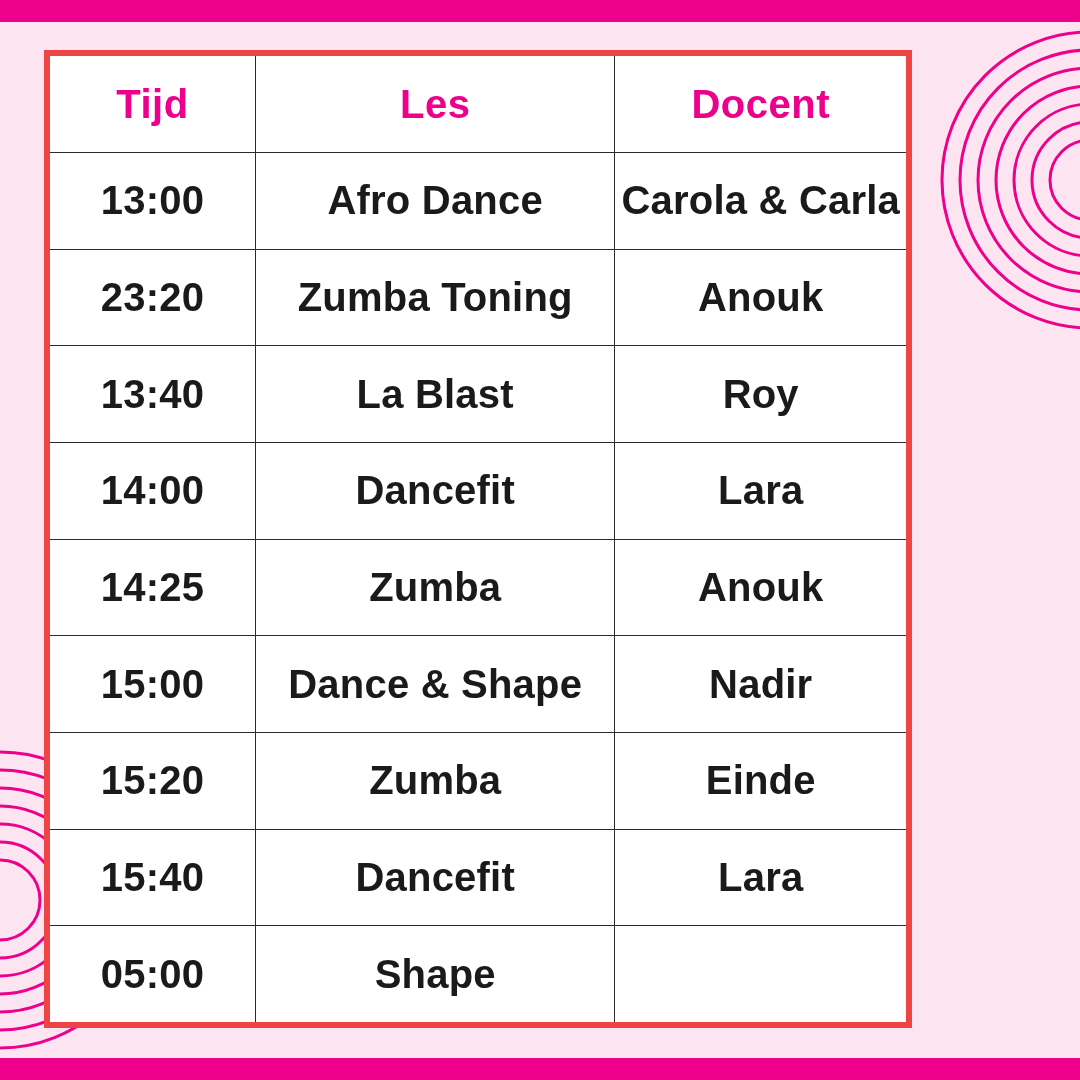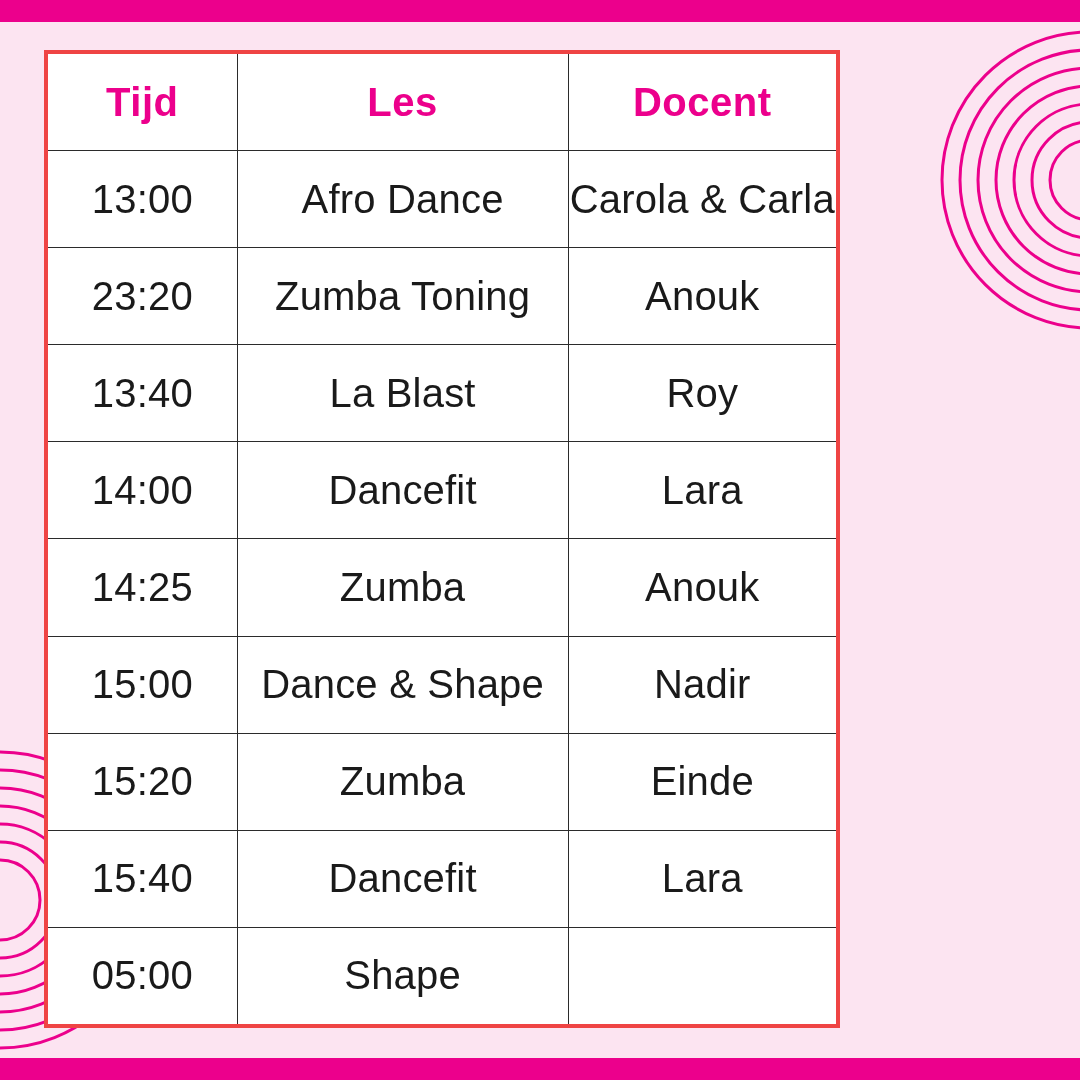--- a/index.html
+++ b/index.html
@@ -47,24 +47,24 @@
   }
   .rings-bl {
     bottom: 30px;
     left: -110px;
   }
 
   .table-wrap {
     position: absolute;
     left: 44px;
     top: 50px;
-    width: 796px;
+    width: 868px;
     height: 978px;
     background: #ffffff;
-    border: 4px solid #ef4444;
+    border: 6px solid #ef4444;
     box-sizing: border-box;
   }
 
   table.schedule {
     width: 100%;
     height: 100%;
     border-collapse: collapse;
     table-layout: fixed;
   }
 
@@ -86,21 +86,21 @@
     color: #ec008c;
     font-size: 40px;
     font-weight: bold;
     letter-spacing: 0.5px;
   }
 
   table.schedule tbody td {
     height: 89px;
     color: #1a1a1a;
     font-size: 40px;
-    font-weight: 400;
+    font-weight: 700;
     letter-spacing: 0.2px;
   }
 
   table.schedule tbody td.cell-docent.empty {
     color: transparent;
   }
 
   
   table.schedule tr:last-child td {
     border-bottom: none;

